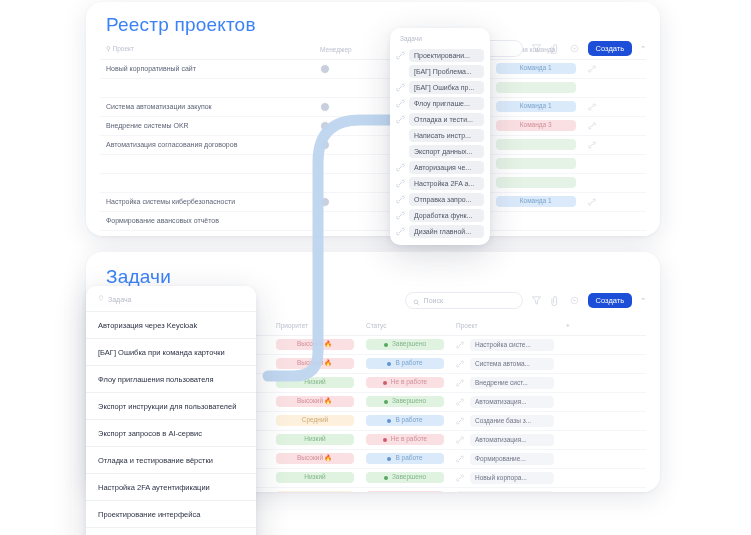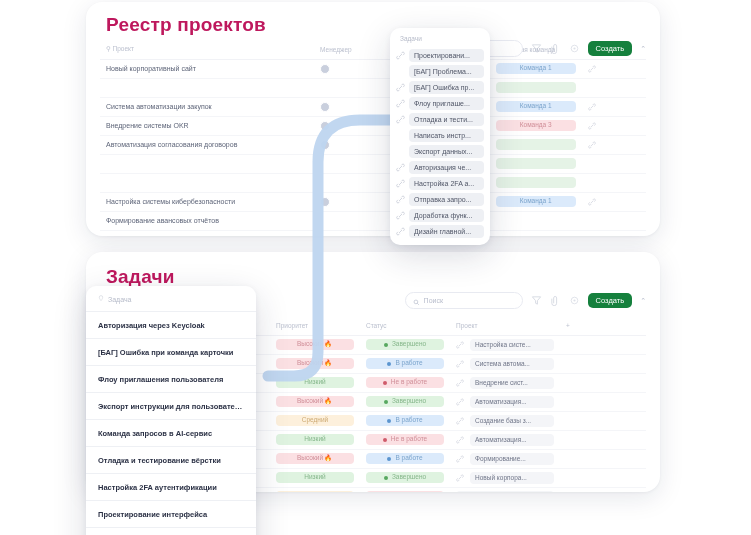--- a/index.html
+++ b/index.html
@@ -16,21 +16,21 @@
     position: absolute;
     background: #ffffff;
     border-radius: 16px;
     box-shadow: 0 6px 26px rgba(23,31,64,.10), 0 1px 3px rgba(23,31,64,.05);
     overflow: hidden;
   }
   #card-projects { left: 86px; top: 2px; width: 574px; height: 234px; }
   #card-tasks    { left: 86px; top: 252px; width: 574px; height: 240px; }
 
   .card-title {
-    font-size: 19px; font-weight: 700; color: #be185d;
+    font-size: 19px; font-weight: 400; color: #3b82f6;
     padding: 12px 20px 4px 20px; letter-spacing: .2px;
   }
   #card-tasks .card-title { padding-top: 14px; }
 
   
   .tabrow {
     display: flex; align-items: center; gap: 10px;
     padding: 2px 20px 0 20px; height: 24px;
   }
   .tab {
@@ -56,21 +56,21 @@
   #card-tasks .toolbar { top: 292px; }
   .search-box {
     width: 118px; height: 17px; border: 1px solid #e8eaf1; border-radius: 9px;
     display: flex; align-items: center; gap: 4px; padding: 0 7px;
     background:#fff;
   }
   .search-box .ph { font-size: 7px; color: #b8bdcc; }
   .ticon { width: 11px; height: 11px; opacity: .55; }
   .ticon svg { width: 11px; height: 11px; display:block; }
   .btn-create {
-    background: #15803d; color: #fff; font-size: 7.5px;
+    background: #1d4ed8; color: #fff; font-size: 7.5px;
     border-radius: 5px; padding: 4px 8px; line-height: 1;
   }
   .chev { font-size: 7px; color: #b4bac9; }
 
   
   table { width: 100%; border-collapse: collapse; table-layout: fixed; }
   .thead td {
     font-size: 6.5px; color: #bcc1cf; padding: 5px 6px 5px 6px;
     border-bottom: 1px solid #f1f2f6; font-weight: 400;
     white-space: nowrap; overflow: hidden;
@@ -137,21 +137,21 @@
   }
 
   #panel-left {
     left: 86px; top: 286px; width: 170px; padding: 0 0 10px;
   }
   #panel-left .pl-head {
     display:flex; align-items:center; gap:4px;
     font-size:7px; color:#b6bbc9; padding: 9px 12px 8px 12px;
   }
   .pl-item {
-    font-size:7.5px; color:#2b3145; font-weight:700;
+    font-size:7.5px; color:#2b3145; font-weight:400;
     padding: 8.5px 12px; border-top: 1px solid #eef0f4;
     white-space:nowrap; overflow:hidden; text-overflow:ellipsis;
   }
   .pin { width:6px; height:8px; display:inline-block; opacity:.5;}
   .pin svg{width:6px;height:8px;display:block;}
 </style>
 </head>
 <body>
 
 <div class="stage">
@@ -686,21 +686,21 @@
             <path d="M3 0.6a1.7 1.7 0 011.7 1.7c0 1.3-1.7 3.4-1.7 3.4S1.3 3.6 1.3 2.3A1.7 1.7 0 013 0.6z" fill="none" stroke="#b6bbc9" stroke-width=".8"></path>
           </svg>
       </span>
       <span>Задача</span>
     </div>
     <div id="left-panel-items">
   <div class="pl-item">Авторизация через Keycloak</div>
   <div class="pl-item">[БАГ] Ошибка при команда карточки</div>
   <div class="pl-item">Флоу приглашения пользователя</div>
   <div class="pl-item">Экспорт инструкции для пользователей</div>
-  <div class="pl-item">Команда запросов в AI-сервис</div>
+  <div class="pl-item">Экспорт запросов в AI-сервис</div>
   <div class="pl-item">Отладка и тестирование вёрстки</div>
   <div class="pl-item">Настройка 2FA аутентификации</div>
   <div class="pl-item">Проектирование интерфейса</div>
   <div class="pl-item">Экспорт данных в CSV</div>
 
   </div>
   </div>
 
 </div>
 

